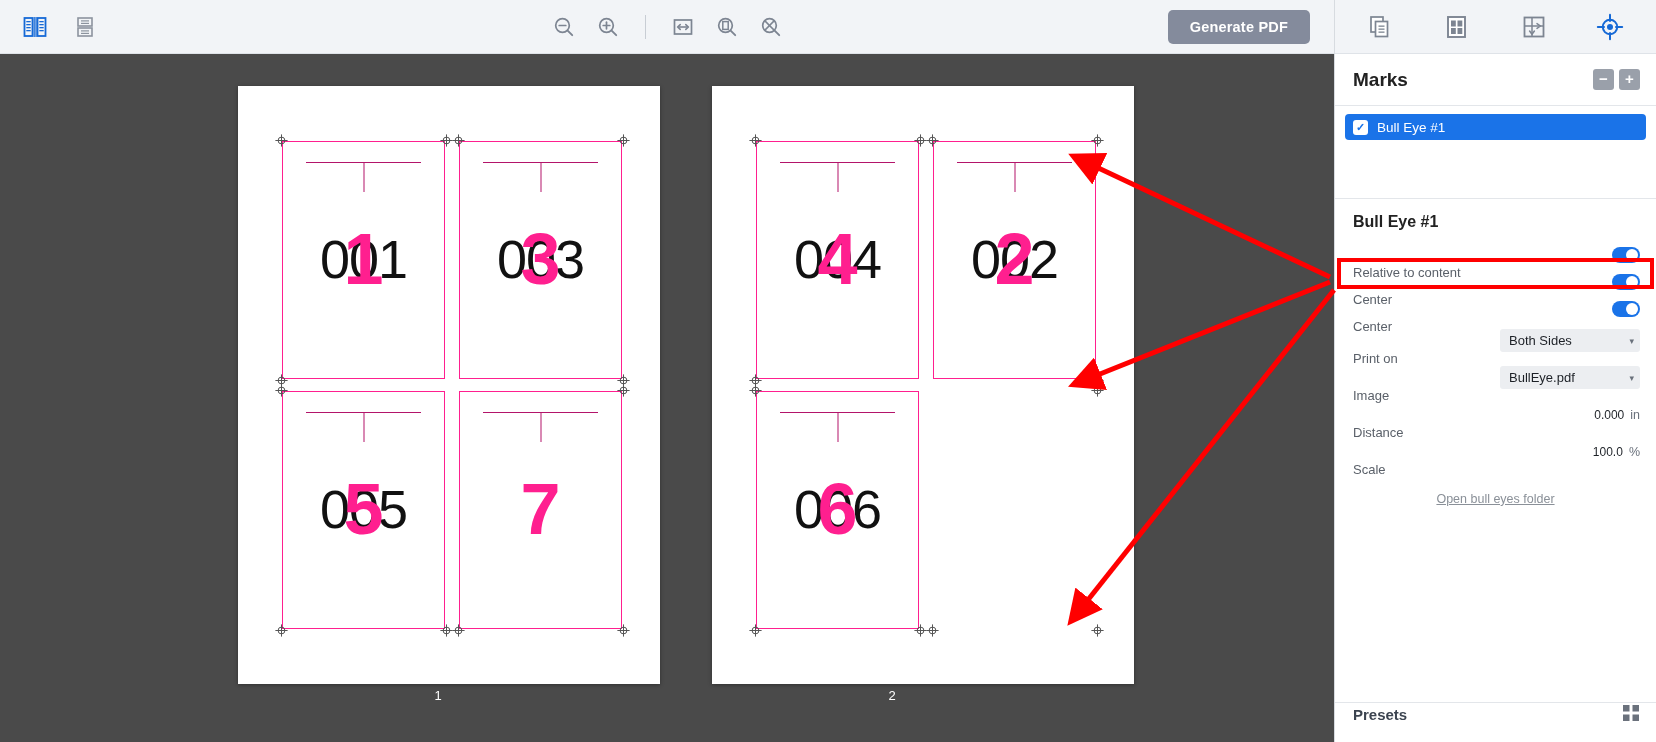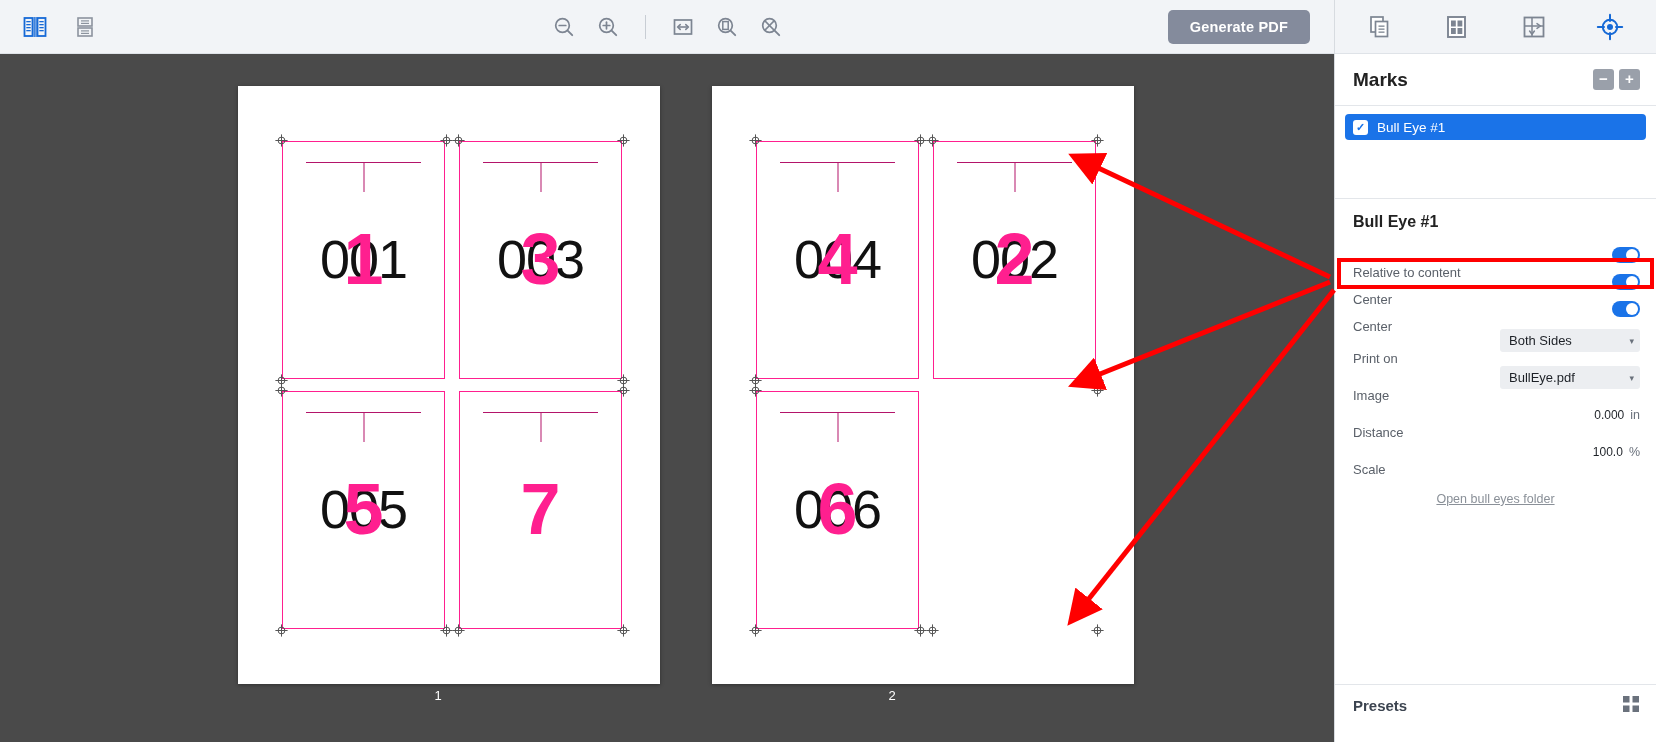--- a/index.html
+++ b/index.html
@@ -199,21 +199,21 @@
   .val-unit { font-size: 12.5px; color: #6a717c; margin-left: 6px; }
 
   .folder-link {
     text-align: center; padding: 22px 0 10px 0;
     font-size: 12.5px; color: #8a9098;
     text-decoration: underline; cursor: pointer;
   }
 
   .panel-spacer { flex: 1; }
   .presets-bar {
-    height: 58px; border-top: 1px solid #e3e6ea;
+    height: 40px; border-top: 1px solid #e3e6ea;
     display: flex; align-items: center;
     padding: 0 16px 16px 18px;
   }
   .presets-title { font-size: 15px; font-weight: bold; color: #3c4450; }
   .presets-icon { margin-left: auto; cursor: pointer; color: #6a717c; }
 
   
   .anno-layer {
     position: absolute; inset: 0;
     pointer-events: none;

